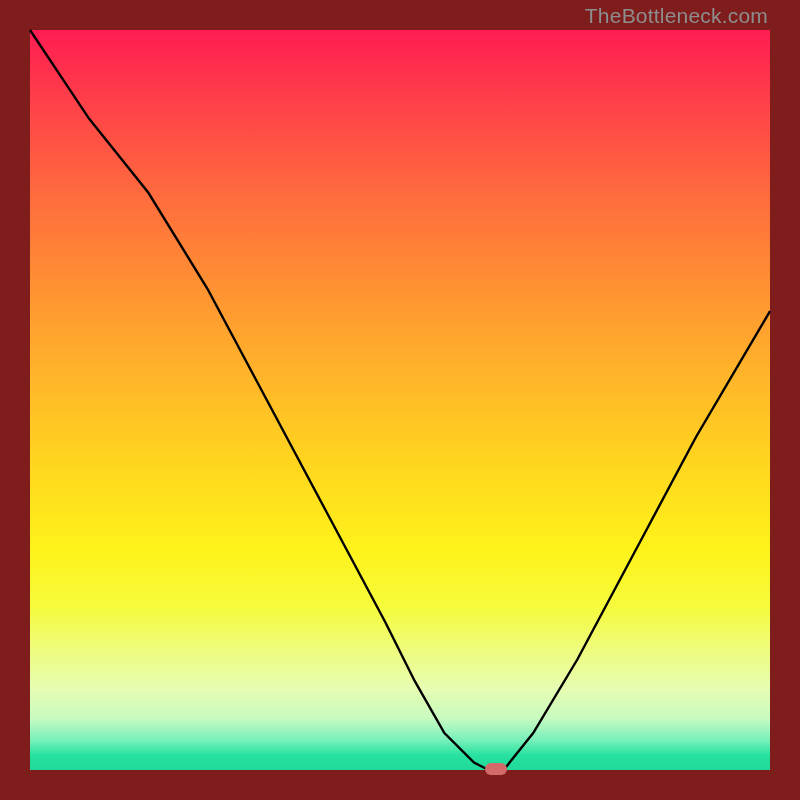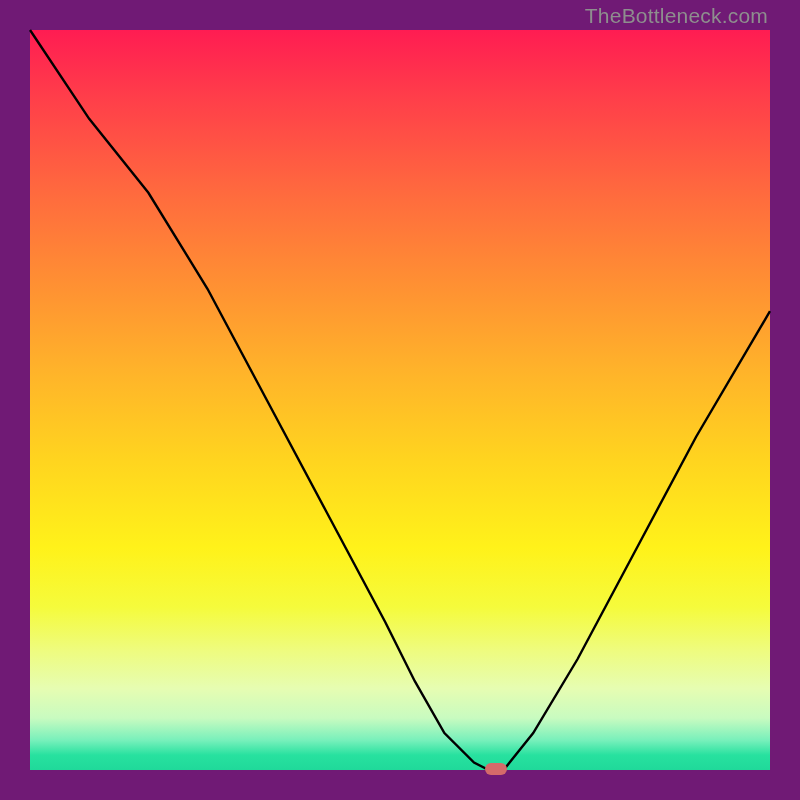--- a/index.html
+++ b/index.html
@@ -10,21 +10,21 @@
     background: #000;
     overflow: hidden;
     font-family: Arial, Helvetica, sans-serif;
   }
   .frame {
     position: absolute;
     top: 0;
     left: 0;
     width: 800px;
     height: 800px;
-    background: #701a75;
+    background: #7f1d1d;
   }
   .plot-area {
     position: absolute;
     top: 30px;
     left: 30px;
     width: 740px;
     height: 740px;
     background: linear-gradient(to bottom,
       #ff1c52 0%,
       #ff4149 10%,

